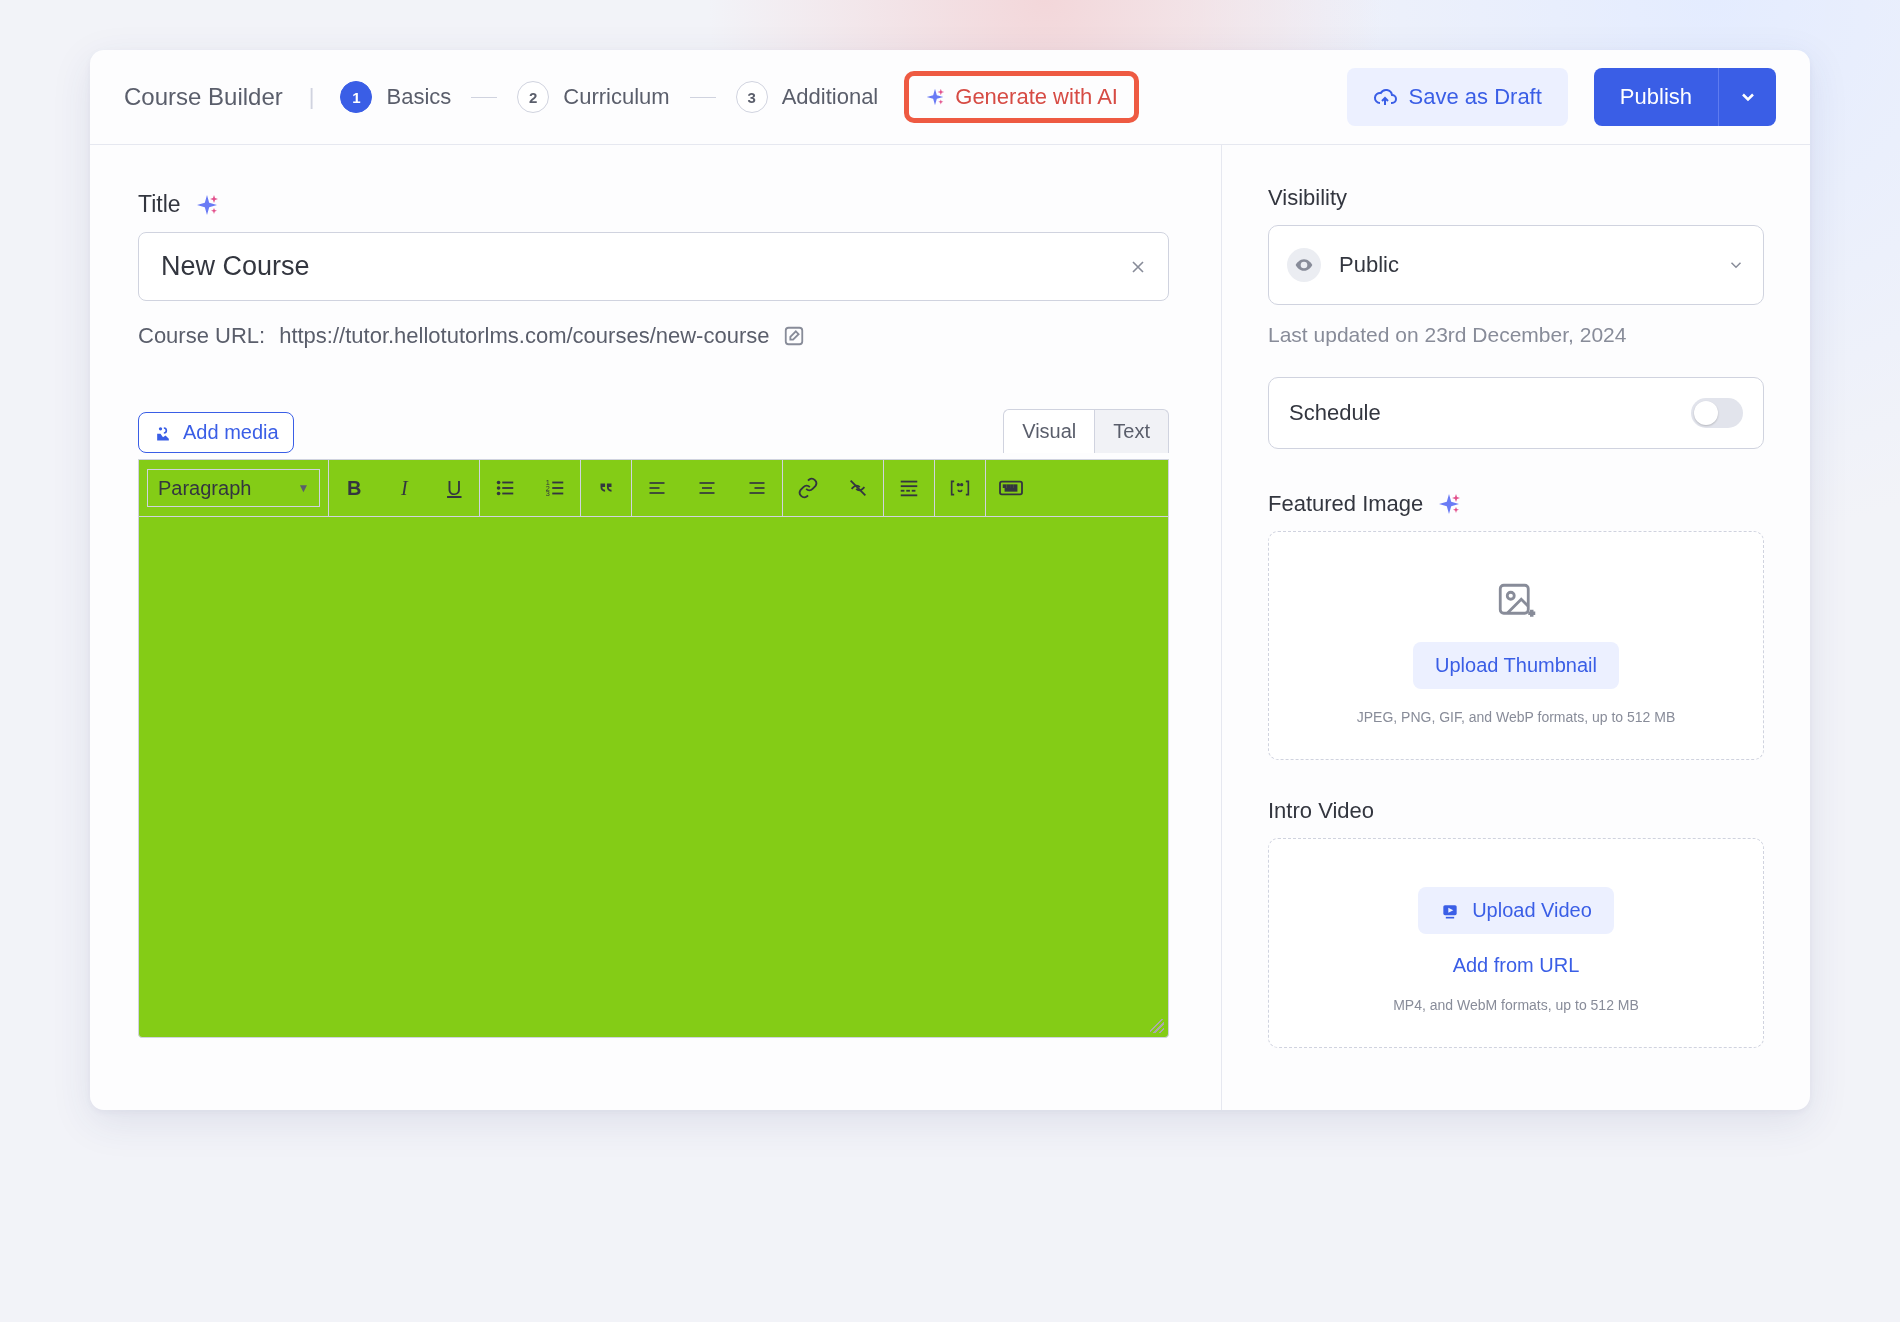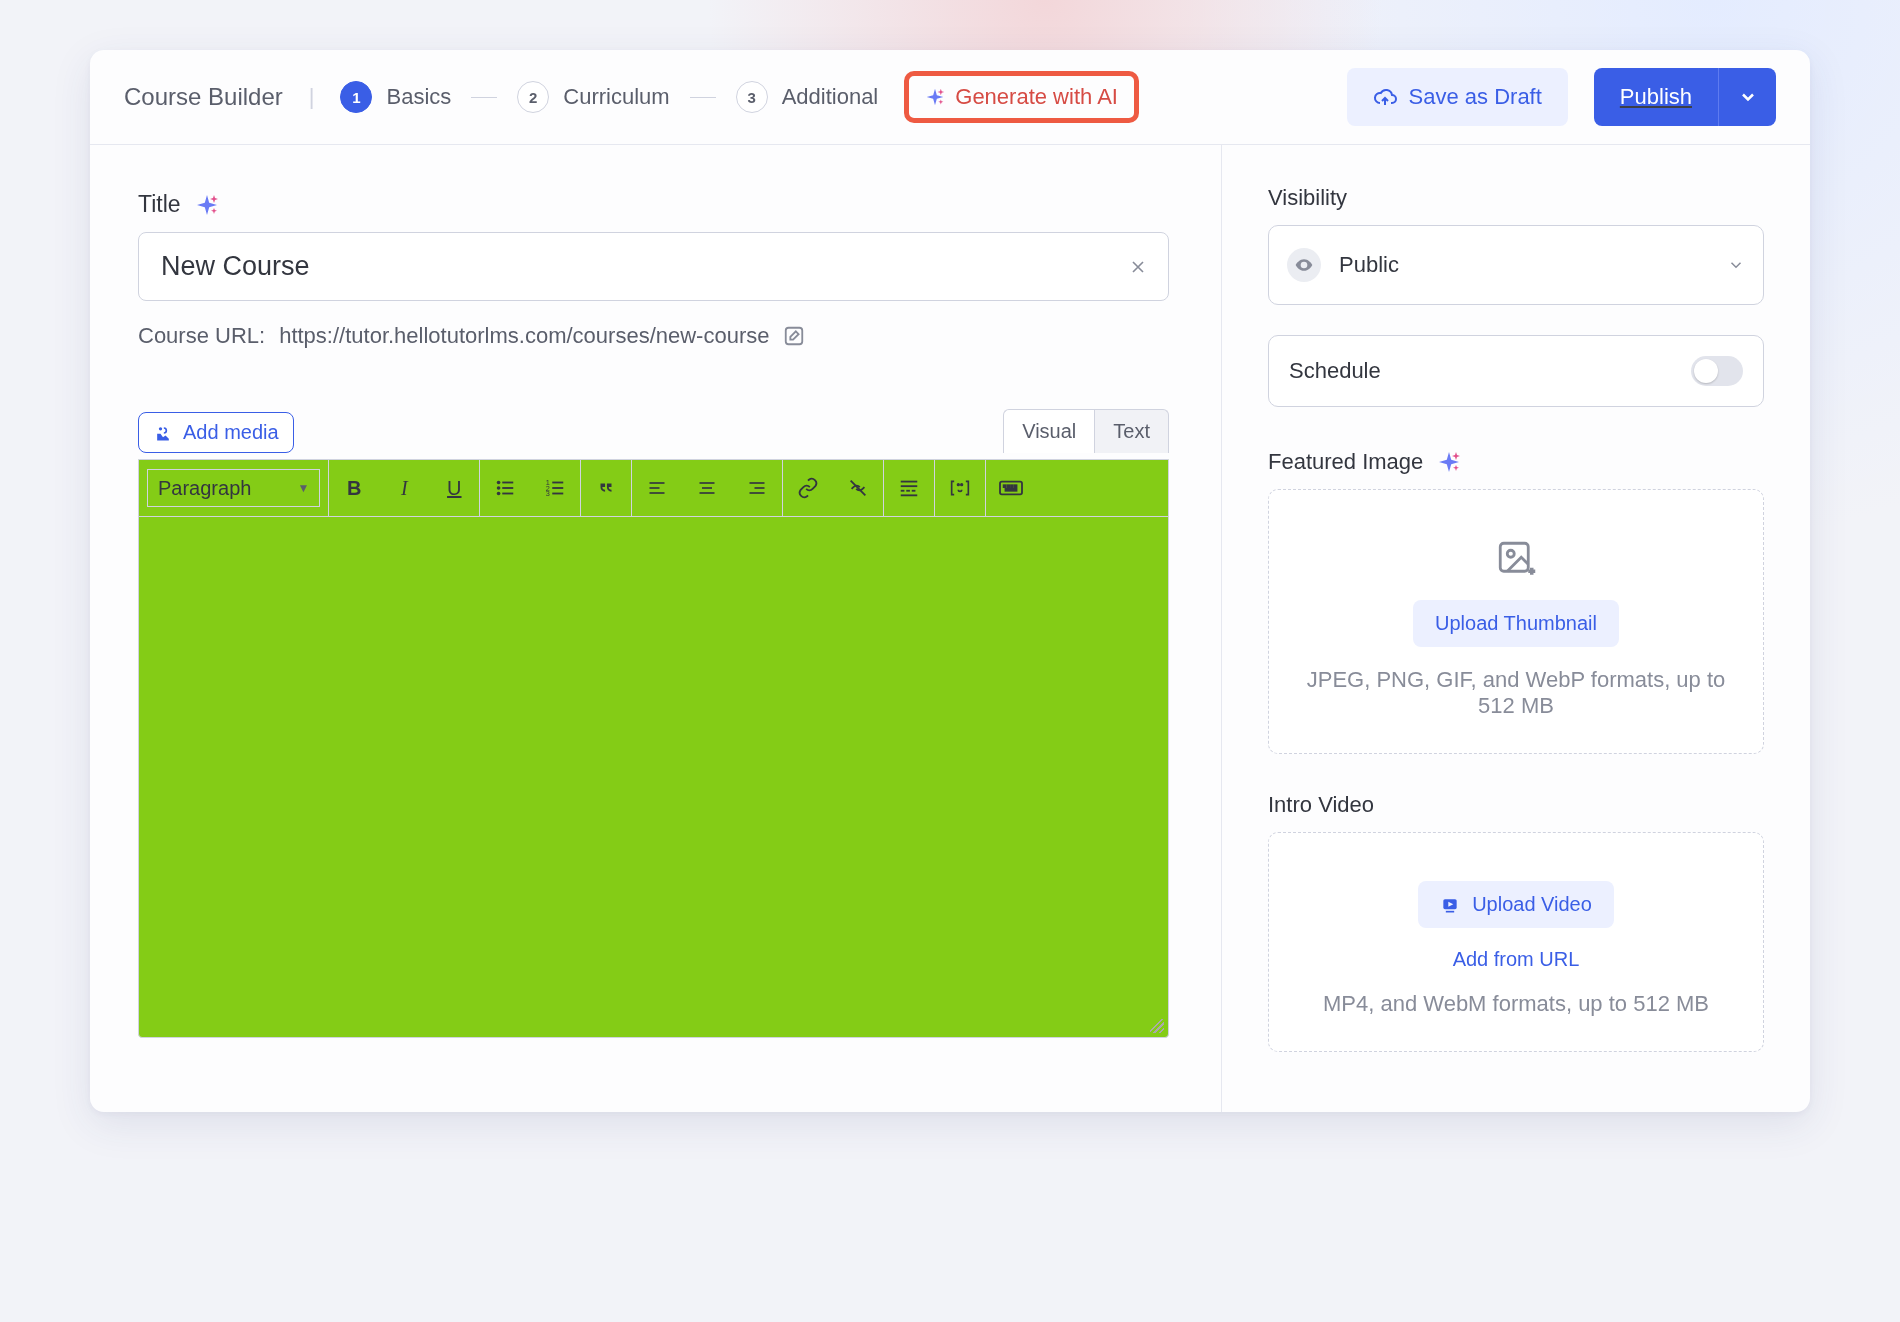--- a/index.html
+++ b/index.html
@@ -59,21 +59,21 @@
     color:#d64b44; font-size:22px; cursor:pointer; position:relative;
   }
   .spacer { flex:1; }
   .btn {
     height:58px; padding:0 26px; font-size:22px; border-radius:8px;
     display:flex; align-items:center; gap:12px; cursor:pointer; border:none;
   }
   .btn-draft { background:var(--primary-light); color:var(--primary);text-align:right; }
   .btn-publish { background:var(--primary); color:#fff; border-radius:8px 0 0 8px; }
   .btn-caret { background:var(--primary); color:#fff; width:58px; justify-content:center; padding:0; border-radius:0 8px 8px 0; border-left:1px solid #5e7bf0;}
-  .pub-group { display:flex;text-decoration:underline; }
+  .pub-group { display:flex; }
 
   
   .body { display:flex; flex:1; min-height:0;}
   .main { flex:1; padding:46px 52px 72px 48px; border-right:1px solid var(--gray-200); }
   .side { width:496px; padding:40px 46px 60px 46px; }
 
   
   .field-label { font-size:23px; color:var(--gray-900); display:flex; align-items:center; gap:14px; margin-bottom:14px; }
   .input-wrap {
     position:relative;
@@ -131,21 +131,21 @@
   }
   .toggle .knob { position:absolute; top:3px; left:3px; width:24px; height:24px; background:#fff; border-radius:50%; box-shadow:0 1px 2px rgba(0,0,0,.2);}
   .featured { margin-top:42px; }
   .upload-box {
     border:1px dashed var(--gray-300); border-radius:10px; background:#fff;
     display:flex; flex-direction:column; align-items:center; justify-content:center;
     padding:48px 30px 34px; text-align:center; gap:20px;
   }
   .img-ph { color:var(--gray-500); }
   .upload-pill { background:var(--primary-light); color:var(--primary); padding:12px 22px; border-radius:8px; font-size:20px; cursor:pointer; display:flex; gap:12px; align-items:center;}
-  .hint { font-size:22px; color:var(--gray-500); }
+  .hint { font-size:14px; color:var(--gray-500); }
   .intro { margin-top:38px; }
   .add-url { color:var(--primary); font-size:20px; cursor:pointer; }
 
   
   svg { display:block; }
 </style>
 </head>
 <body>
 
 <svg width="0" height="0" style="position:absolute">
@@ -398,20 +398,21 @@
               <circle cx="12" cy="12" r="2" fill="#ebedf2"></circle>
             </svg>
         </span>
         <span class="vis-value">Public</span>
         <span class="chev">
           <svg width="18" height="18" viewBox="0 0 24 24" fill="none" stroke="currentColor" stroke-width="2">
               <path d="M6 9l6 6 6-6"></path>
             </svg>
         </span>
       </div>
+      <div class="updated">Last updated on 23rd December, 2024</div>
 
       <div class="sched">
         <span class="sched-label">Schedule</span>
         <div class="toggle">
           <div class="knob"></div>
         </div>
       </div>
 
       <div class="featured">
         <div class="panel-label">

